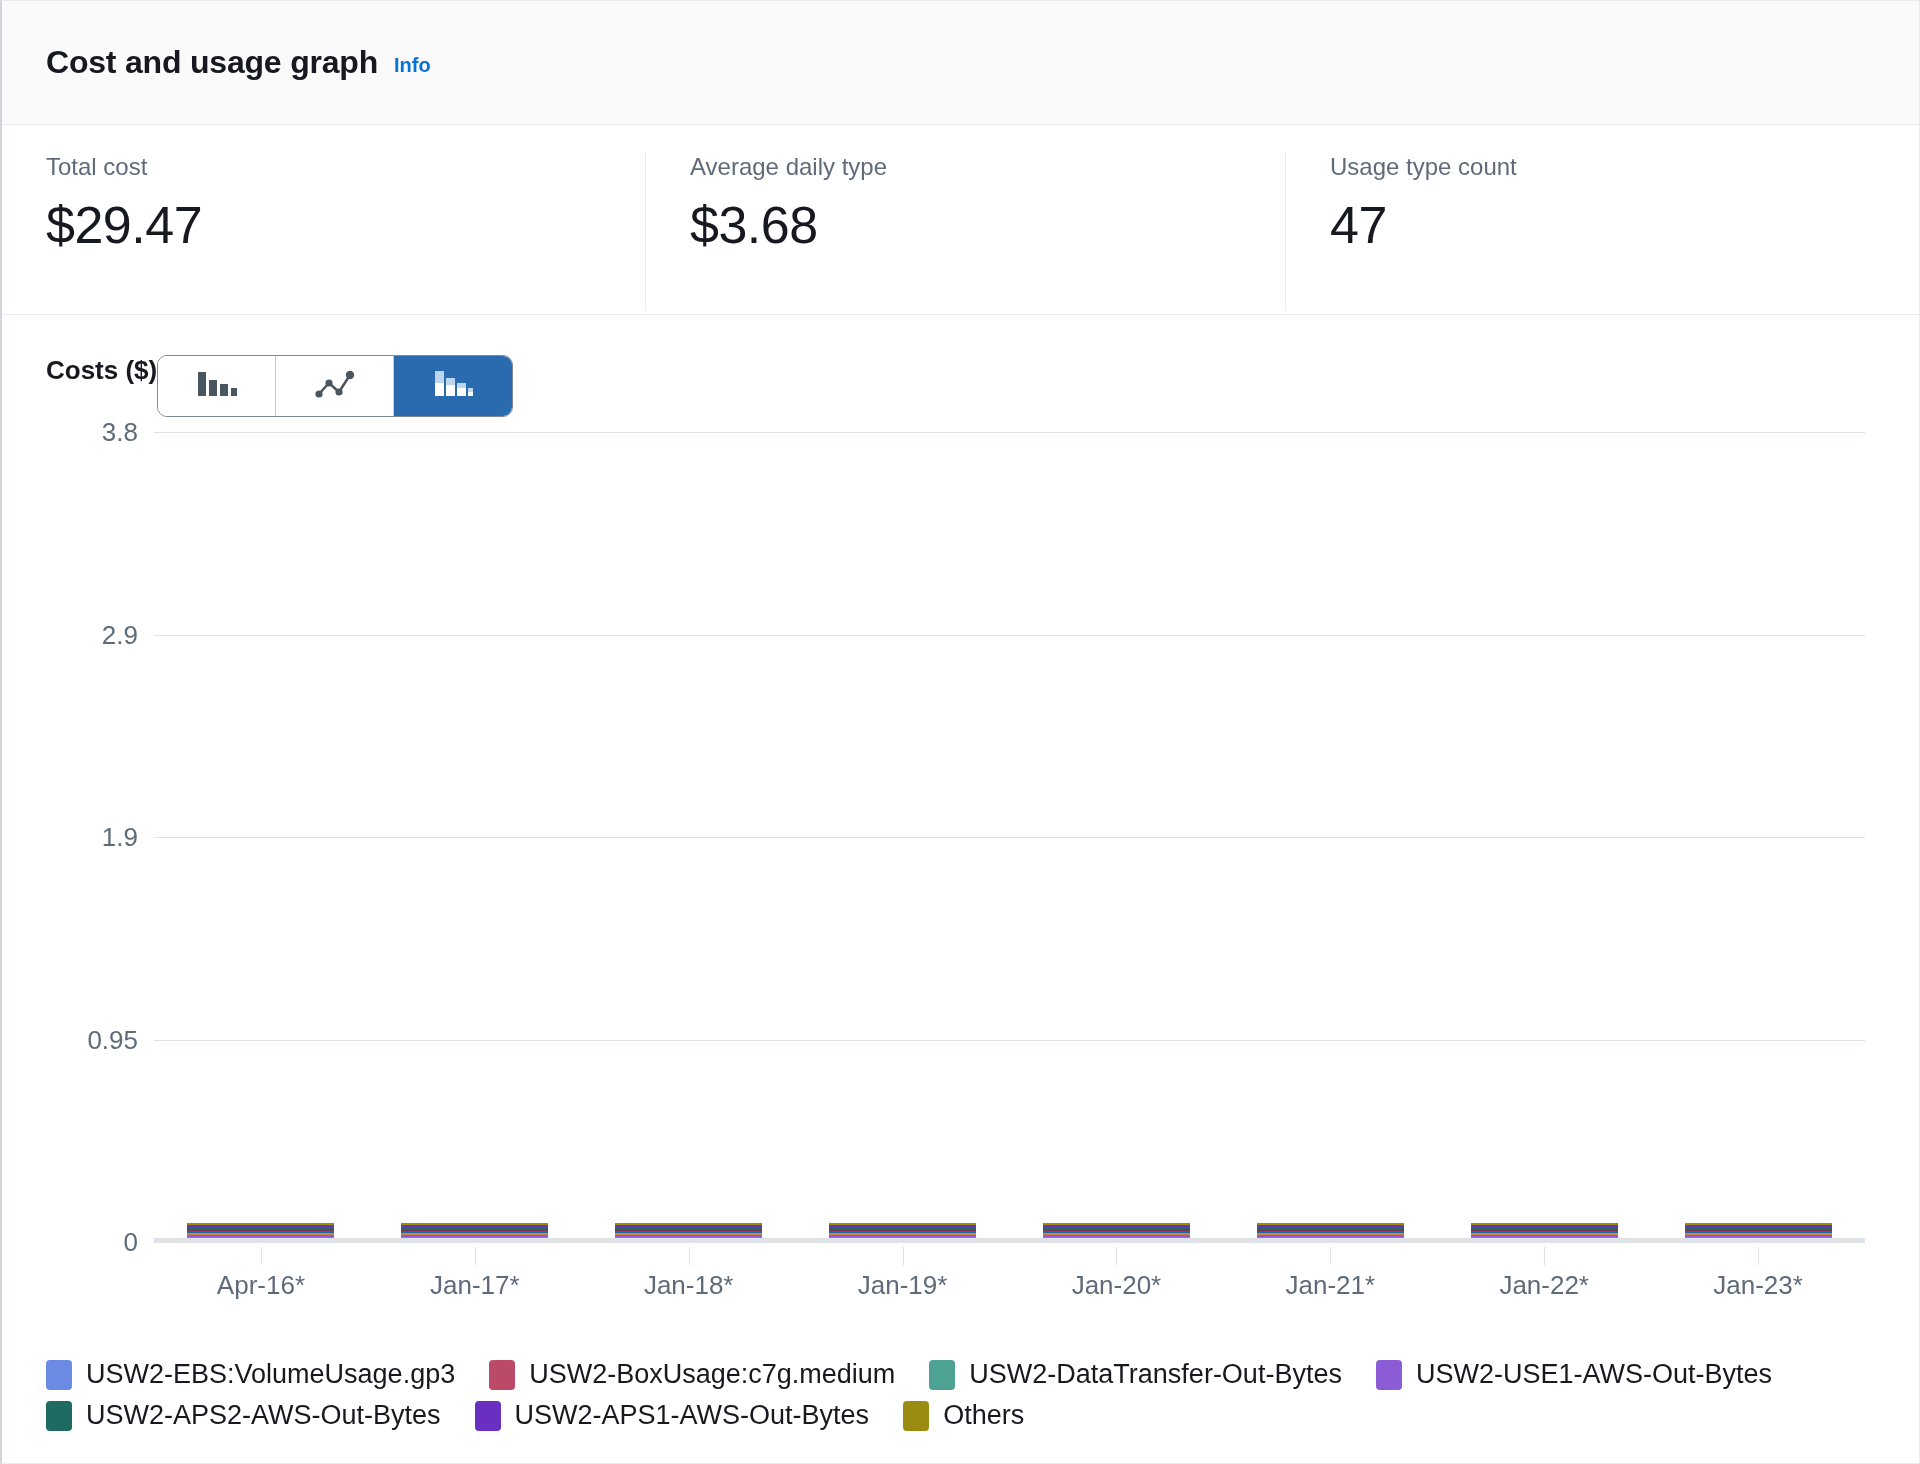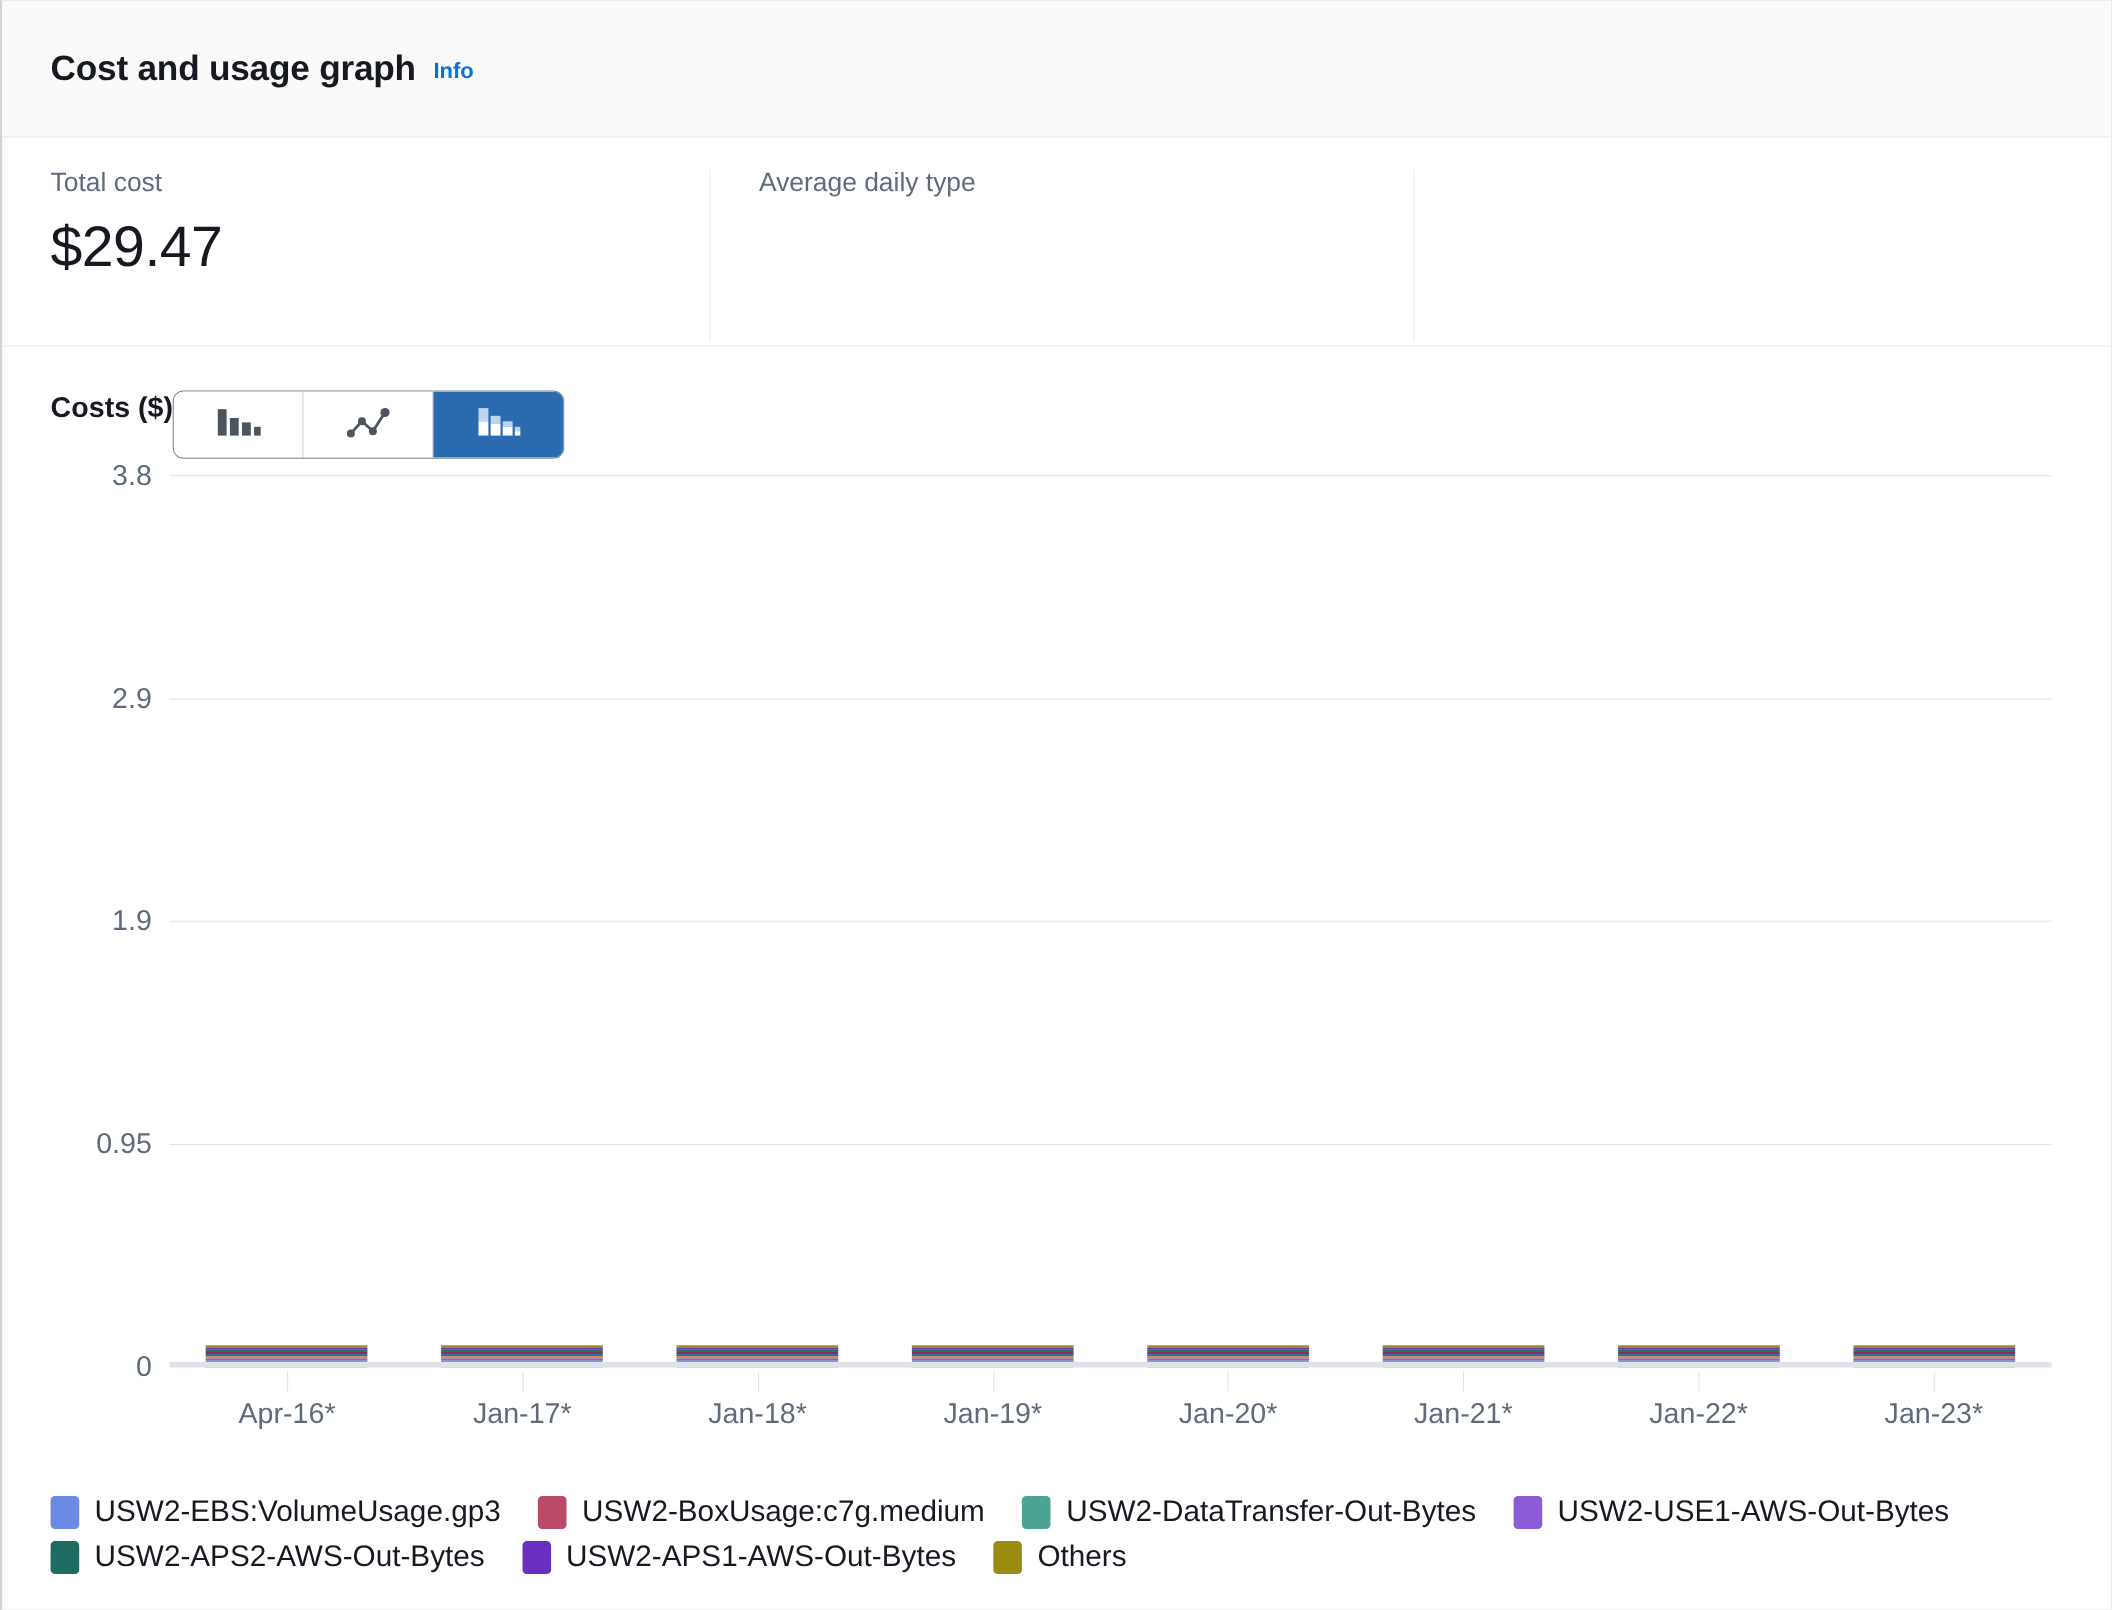--- a/index.html
+++ b/index.html
@@ -236,20 +236,25 @@
     <span class="info-link">Info</span>
   </div>
 
   <div class="stats-row">
     <div class="stat s1">
       <span class="stat-label">Total cost</span>
       <span class="stat-value">$29.47</span>
     </div>
     <div class="stat s2">
       <span class="stat-label">Average daily type</span>
+      <span class="stat-value">$3.68</span>
+    </div>
+    <div class="stat s3">
+      <span class="stat-label">Usage type count</span>
+      <span class="stat-value">47</span>
     </div>
   </div>
 
   <div class="chart-wrap">
 
     <div class="chart-top">
       <span class="axis-title">Costs ($)</span>
 
       <div class="toggle-group">
         <div class="toggle-btn">

